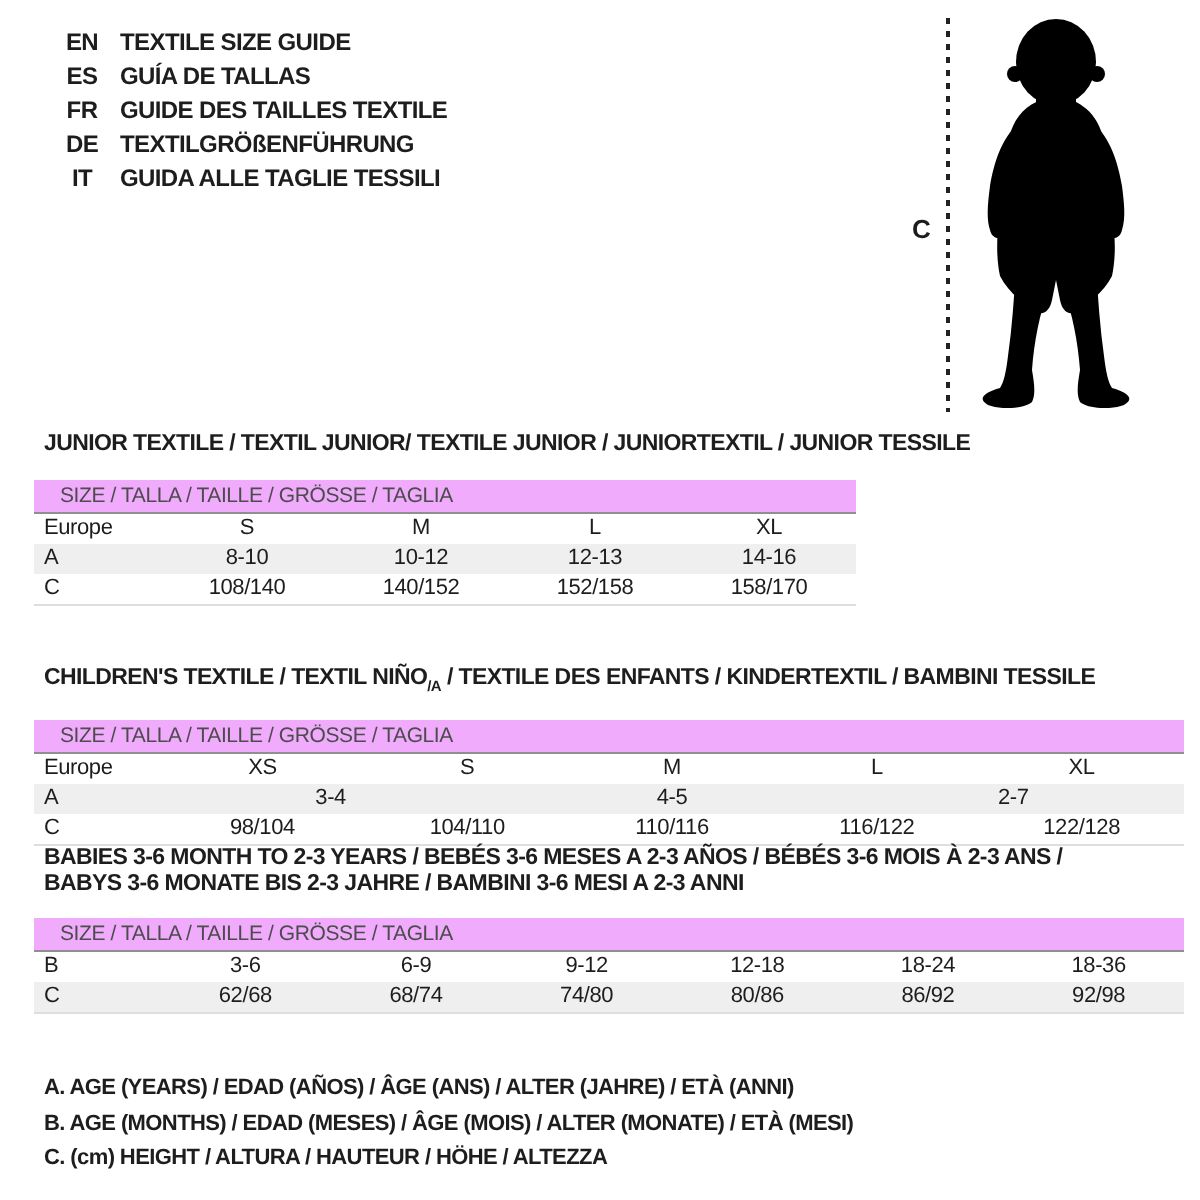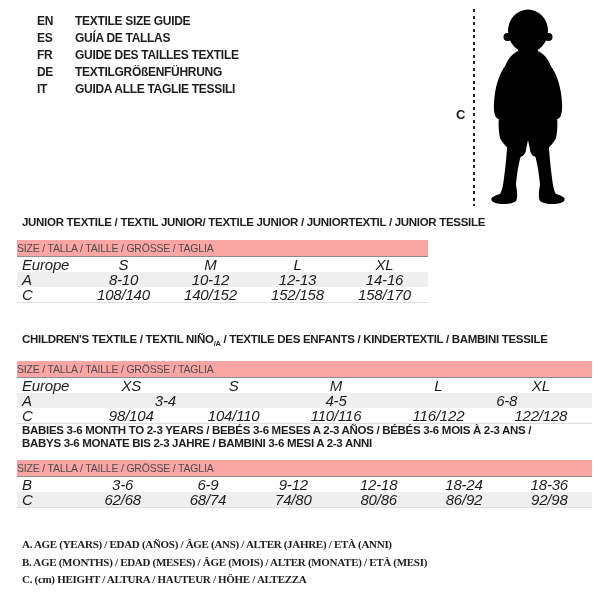--- a/index.html
+++ b/index.html
@@ -5,49 +5,49 @@
   html,body { margin:0; padding:0; }
   body {
     width:600px; height:600px;
     background:#ffffff;
     font-family:"Liberation Sans", sans-serif;
     color:#1d1d1d;
   }
   .page { position:relative; width:600px; height:600px; overflow:hidden; background:#fff; }
 
   
-  .lang-list { position:absolute; top:13px; left:37px; }
+  .lang-list { position:absolute; top:13px; left:22px;text-align:center; }
   .lang-row { display:flex; line-height:17px; font-size:12px; font-weight:bold; letter-spacing:-0.3px; }
   .lang-code { width:38px; }
 
   
   .c-label { position:absolute; left:456px; top:107px; font-weight:bold; font-size:13px; }
   .dotted-line { position:absolute; left:473px; top:9px; width:2px; height:197px;
     background:repeating-linear-gradient(to bottom,#222 0 3px,transparent 3px 6.5px); }
   svg.baby { position:absolute; left:482px; top:8px; }
 
   
   #sections { position:absolute; top:216px; left:17px; width:575px; }
   .section-title { margin:0 0 11px 5px; font-size:11.5px; font-weight:bold;
     letter-spacing:-0.3px; line-height:12.5px; white-space:pre-line; }
   .sub-seg { font-size:7.5px; vertical-align:sub; }
   .guide-section.sec0 { margin-bottom:30px; }
   .guide-section.sec1 { }
   .size-table { width:575px; border-bottom:1px solid #dedede; }
   .sec0 .size-table { width:411px; }
-  .size-bar { height:16px; line-height:16px; background:#fca5a5; color:#4c4c4c;
-    font-size:10.5px; padding-left:0; letter-spacing:-0.2px; border-bottom:1px solid #8f8f8f; }
-  .t-row { display:flex; height:15px; line-height:15px; font-size:15px; letter-spacing:-0.2px;font-style:italic; }
+  .size-bar { height:16px; line-height:16px; background:#f0abfc; color:#4c4c4c;
+    font-size:10.5px; padding-left:13px; letter-spacing:-0.2px; border-bottom:1px solid #8f8f8f; }
+  .t-row { display:flex; height:15px; line-height:15px; font-size:11px; letter-spacing:-0.2px; }
   .t-body .t-row:nth-child(even) { background:#efefef; }
   .t-label { width:58px; padding-left:5px; }
   .t-cell { flex:1; text-align:center; }
 
   
   #footnotes { position:absolute; left:22px; top:536px; font-size:11px; font-weight:bold;
-    line-height:17.5px; letter-spacing:-0.3px;font-family:Liberation Serif, serif; }
+    line-height:17.5px; letter-spacing:-0.3px; }
 </style>
 </head>
 <body>
 
 <div class="page">
 
   <div class="lang-list" id="langList">
       <div class="lang-row">
         <span class="lang-code">EN</span>
         <span class="lang-title">TEXTILE SIZE GUIDE</span>
@@ -128,21 +128,21 @@
               <span class="t-cell">XS</span>
               <span class="t-cell">S</span>
               <span class="t-cell">M</span>
               <span class="t-cell">L</span>
               <span class="t-cell">XL</span>
             </div>
             <div class="t-row">
               <span class="t-label">A</span>
               <span class="t-cell">3-4</span>
               <span class="t-cell">4-5</span>
-              <span class="t-cell">6-8</span>
+              <span class="t-cell">2-7</span>
             </div>
             <div class="t-row">
               <span class="t-label">C</span>
               <span class="t-cell">98/104</span>
               <span class="t-cell">104/110</span>
               <span class="t-cell">110/116</span>
               <span class="t-cell">116/122</span>
               <span class="t-cell">122/128</span>
             </div>
           </div>

